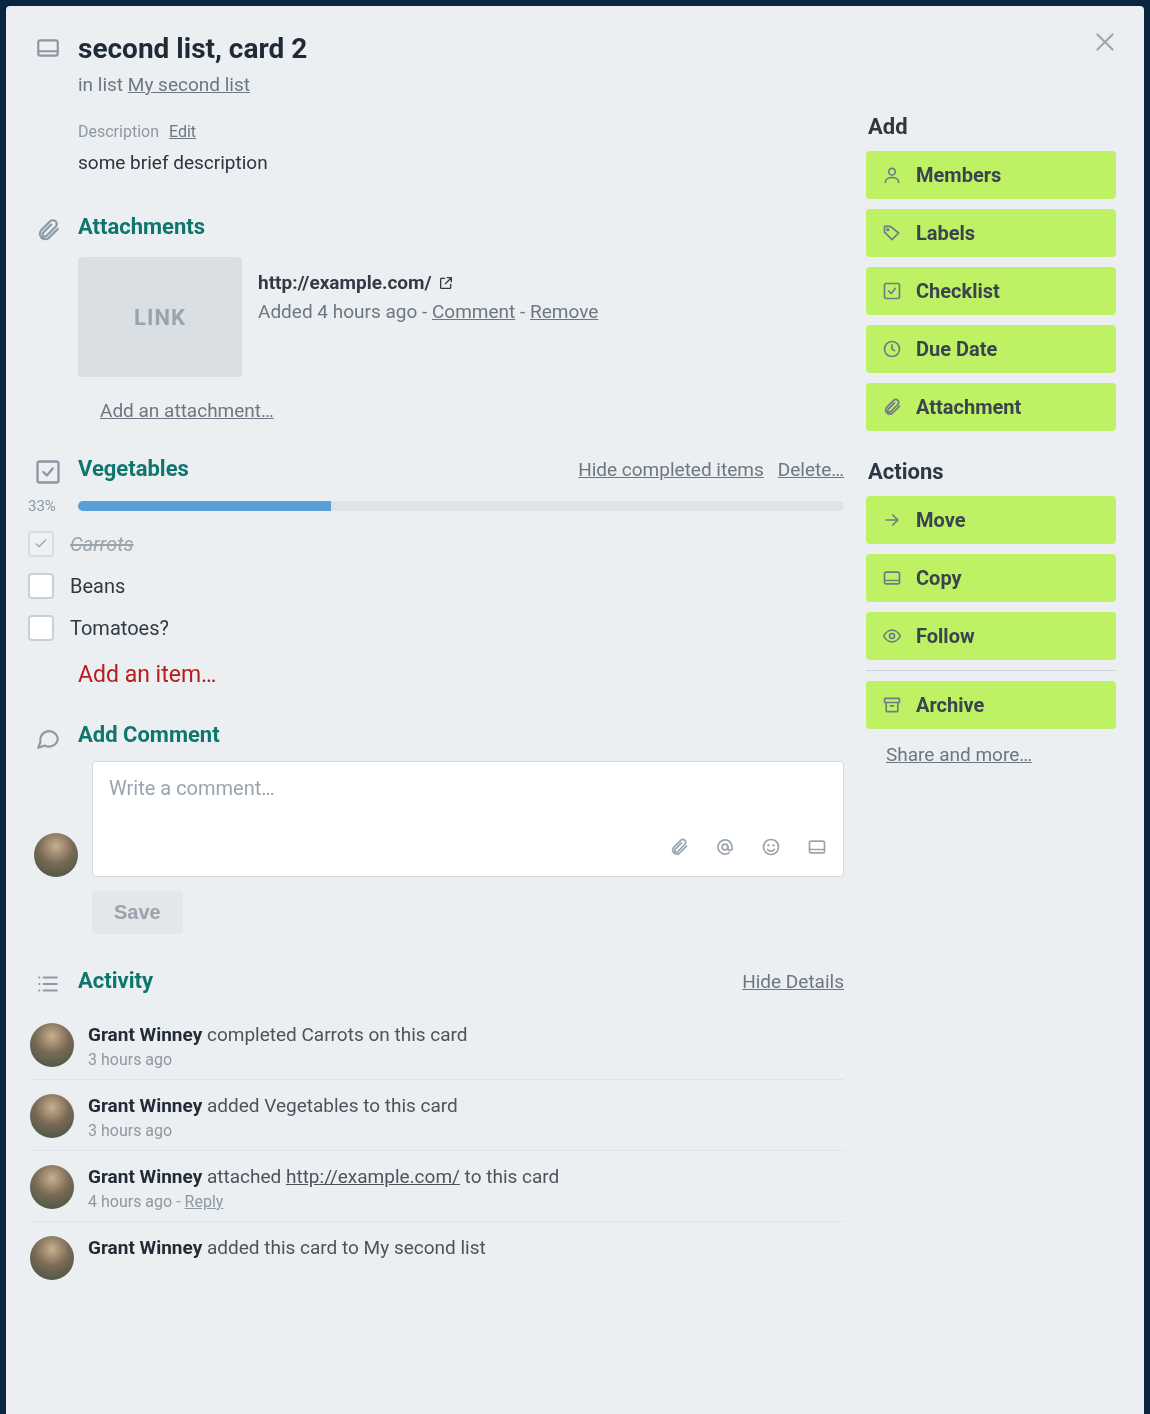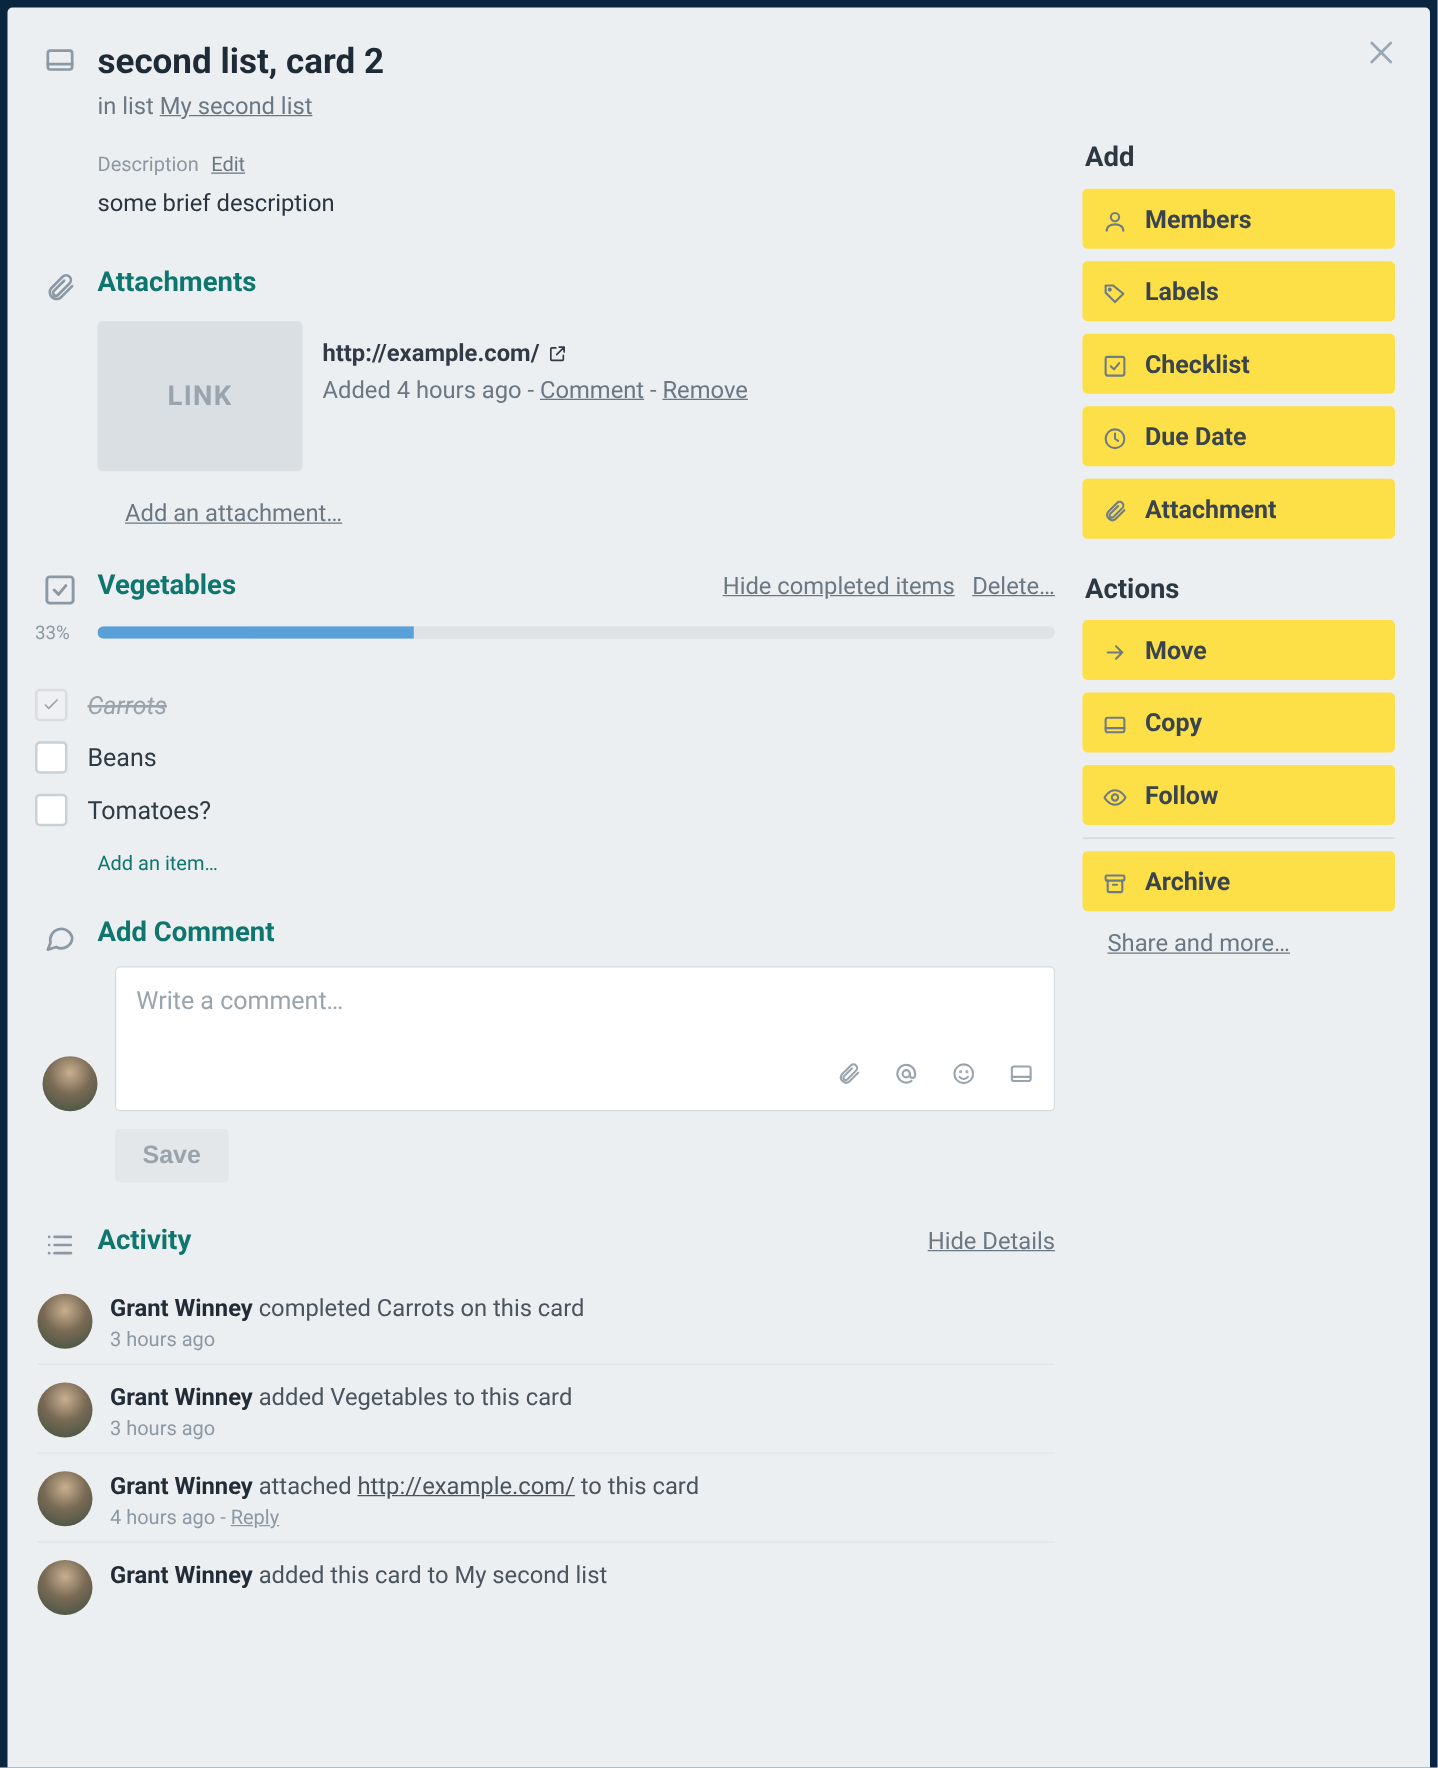--- a/index.html
+++ b/index.html
@@ -71,35 +71,35 @@
   .attach-meta { padding-top: 14px; font-size: 19px; }
   .attach-url { font-weight:700; color:#313a45; margin-bottom:6px; display:flex; align-items:center; gap:6px;}
   .attach-sub { color: #6b7782; }
   .attach-sub a { color:#6b7782; text-decoration: underline; }
   .add-attach { margin-top: 22px; margin-left: 22px; }
   .add-attach a { color:#6b7782; text-decoration: underline; font-size: 19px; }
 
   .checklist-actions { margin-left:auto; font-size:19px; color:#6b7782; display:flex; gap:14px;text-align:right;}
   .checklist-actions span { text-decoration: underline; cursor:pointer; }
 
-  .progress-wrap { display:flex; align-items:center; gap:10px; margin: 16px 0 28px -6px; }
+  .progress-wrap { display:flex; align-items:center; gap:10px; margin: 16px 0 8px -6px; }
   .progress-pct { font-size:15px; color:#8c98a4; width:40px; text-align:left;}
   .progress-bar { flex:1; height:10px; background:#dfe3e6; border-radius:5px; overflow:hidden;}
   .progress-fill { height:100%; background:#5aa0d8; }
 
   .check-item { display:flex; align-items:center; gap:16px; padding: 8px 0; margin-left:-6px;}
   .cbox {
     width:26px; height:26px; border:2px solid #c9d0d6; border-radius:4px;
     background:#fff; display:flex; align-items:center; justify-content:center;
     color:#9aa4ad; flex-shrink:0;
   }
   .cbox.checked { background:#eef0f2; border-color: #d9dde0; }
   .ci-label { font-size:20px; color:#2f3b44;}
   .ci-label.done { color:#9aa4ad; text-decoration: line-through; font-style: italic;}
-  .add-item { margin-left:44px; margin-top:12px; color:#0f766e; font-size:16px;}
+  .add-item { margin-left:44px; margin-top:12px; color:#b91c1c; font-size:23px;}
 
   .comment-row { display:flex; gap:14px; margin-top: 14px; align-items:flex-end;}
   .avatar {
     width:44px; height:44px; border-radius:50%;
     background: radial-gradient(circle at 50% 30%, #c8b090 0%, #7a6a55 45%, #3a5040 100%);
     flex-shrink:0;
   }
   .comment-box {
     flex:1; background:#fff; border:1px solid #d6dbe0; border-radius:4px;
     min-height: 116px; padding: 14px 16px;
@@ -118,22 +118,22 @@
   .activity-item { display:flex; gap:14px; padding: 14px 0 10px; border-bottom: 1px solid #e0e4e7; }
   .activity-item:first-child { padding-top: 24px; }
   .activity-text { font-size:19px; color:#4a545e; }
   .activity-text b { color:#222c36; font-weight:700;}
   .activity-text a { color:#4a545e; text-decoration: underline;}
   .activity-time { font-size:16px; color:#8c98a4; margin-top:4px;}
   .activity-time a { color:#8c98a4; text-decoration:underline;}
 
   .side-h { font-size:22px; font-weight:700; color:#2e3842; margin: 0 0 12px 2px;}
   .side-btn {
-    display:flex; align-items:flex-end; gap:14px;
-    background:#fde047; border-radius:4px;
+    display:flex; align-items:center; gap:14px;
+    background:#bef264; border-radius:4px;
     padding: 12px 16px; margin-bottom: 10px;
     font-size: 20px; font-weight:700; color:#3a444e;
     cursor:pointer;
   }
   .side-btn svg { width:20px; height:20px; color:#6f7b85; flex-shrink:0;}
   .side-sep { height:1px; background:#cfd5da; margin: 4px 0 10px; }
   .share-link { color:#6b7782; text-decoration:underline; font-size:19px; margin: 14px 0 0 20px; display:block;}
 
   svg { fill: none; stroke: currentColor; stroke-width: 2; stroke-linecap: round; stroke-linejoin: round; }
 </style>

